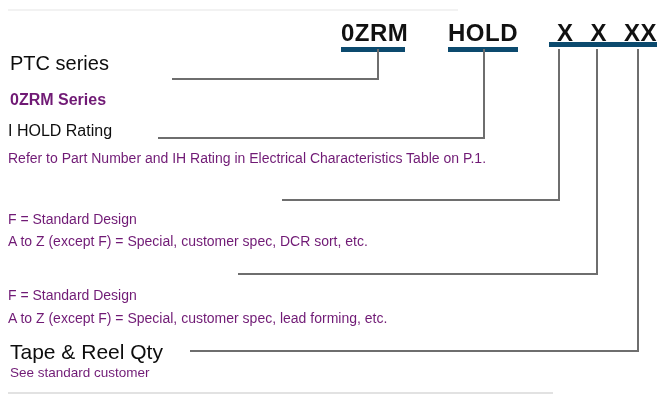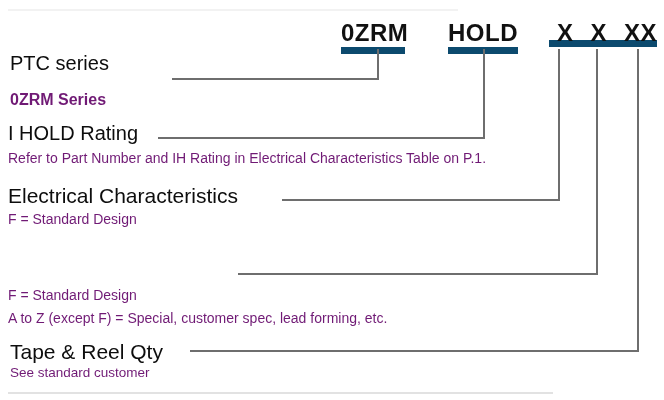--- a/index.html
+++ b/index.html
@@ -12,21 +12,21 @@
     overflow:hidden;
   }
   
   .code{
     position:absolute;
     top:20px;
     font-size:24px;
     font-weight:bold;
     letter-spacing:0.5px;
     text-align:center;
-    border-bottom:7px solid #0c4a6e;
+    border-bottom:5px solid #0c4a6e;
     height:27px;
     line-height:26px;
     white-space:nowrap;
   }
   .code-series{left:341px;width:64px;}
   .code-ihold{left:448px;width:70px;}
   .code-suffix{
     left:549px;width:108px;
     display:flex;justify-content:space-between;
     padding-left:8px;box-sizing:border-box;
@@ -56,21 +56,21 @@
   .sec-sub{
     position:absolute;
     font-size:14px;
     font-weight:400;
     white-space:nowrap;
     color:#701a75;
   }
   .bold{font-weight:bold;font-size:16px;}
   .t1{left:10px;top:52px;font-size:20px;}
   .s1{left:10px;top:91px;}
-  .t2{left:8px;top:122px;font-size:20px;}
+  .t2{left:8px;top:122px;font-size:16px;}
   .s2{left:8px;top:150px;}
   .t3{left:8px;top:184px;}
   .s3a{left:8px;top:211px;}
   .s3b{left:8px;top:233px;}
   .t4{left:8px;top:259px;}
   .s4a{left:8px;top:287px;}
   .s4b{left:8px;top:310px;}
   .t5{left:10px;top:340px;}
   .s5{left:10px;top:365px;font-size:13.5px;}
   
@@ -103,22 +103,22 @@
   <div class="hline h4"></div>
   <div class="vline v5"></div>
   <div class="hline h5"></div>
 
   <div class="sec-title t1">PTC series</div>
   <div class="sec-sub bold s1">0ZRM Series</div>
 
   <div class="sec-title t2">I HOLD Rating</div>
   <div class="sec-sub s2">Refer to Part Number and IH Rating in Electrical Characteristics Table on P.1.</div>
 
-  <div class="sec-title t3">Electrical Characteristics</div>
   <div class="sec-sub s3a">F = Standard Design</div>
+  <div class="sec-sub s3b">A to Z (except F) = Special, customer spec, DCR sort, etc.</div>
 
   <div class="sec-sub s4a">F = Standard Design</div>
   <div class="sec-sub s4b">A to Z (except F) = Special, customer spec, lead forming, etc.</div>
 
   <div class="sec-title t5">Tape &amp; Reel Qty</div>
   <div class="sec-sub s5">See standard customer</div>
 
 </div>
 
 </body></html>

